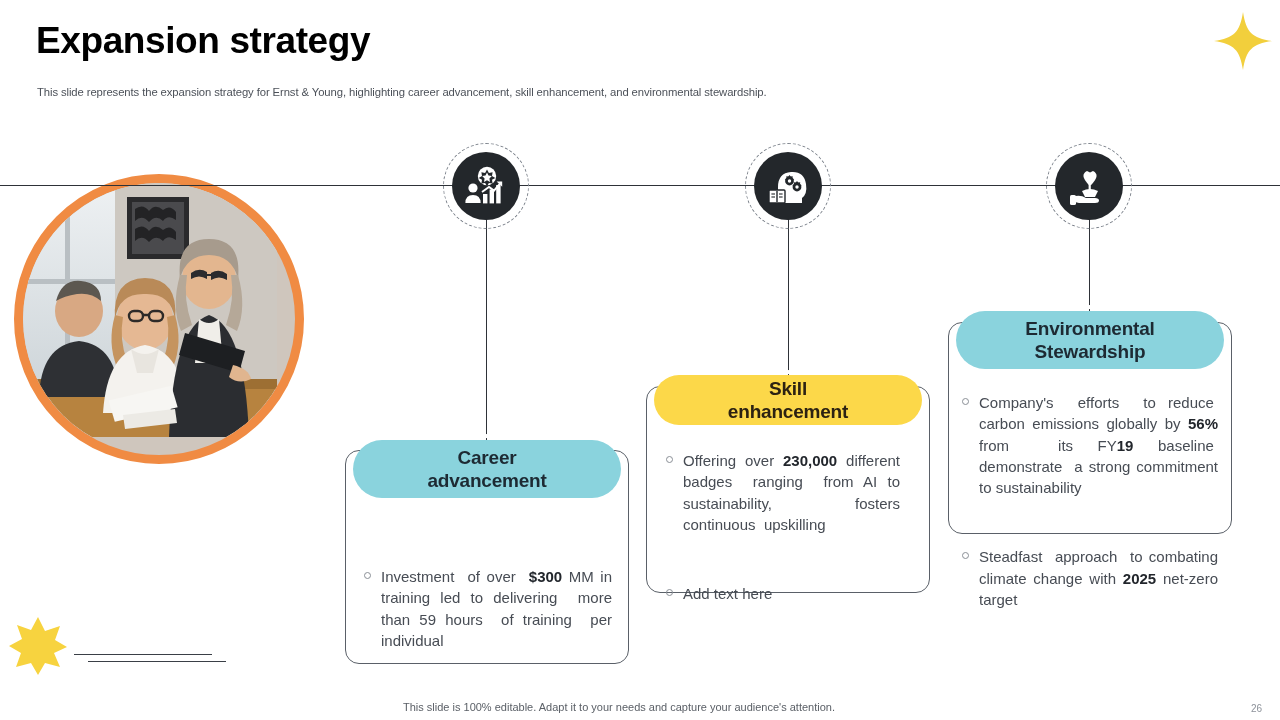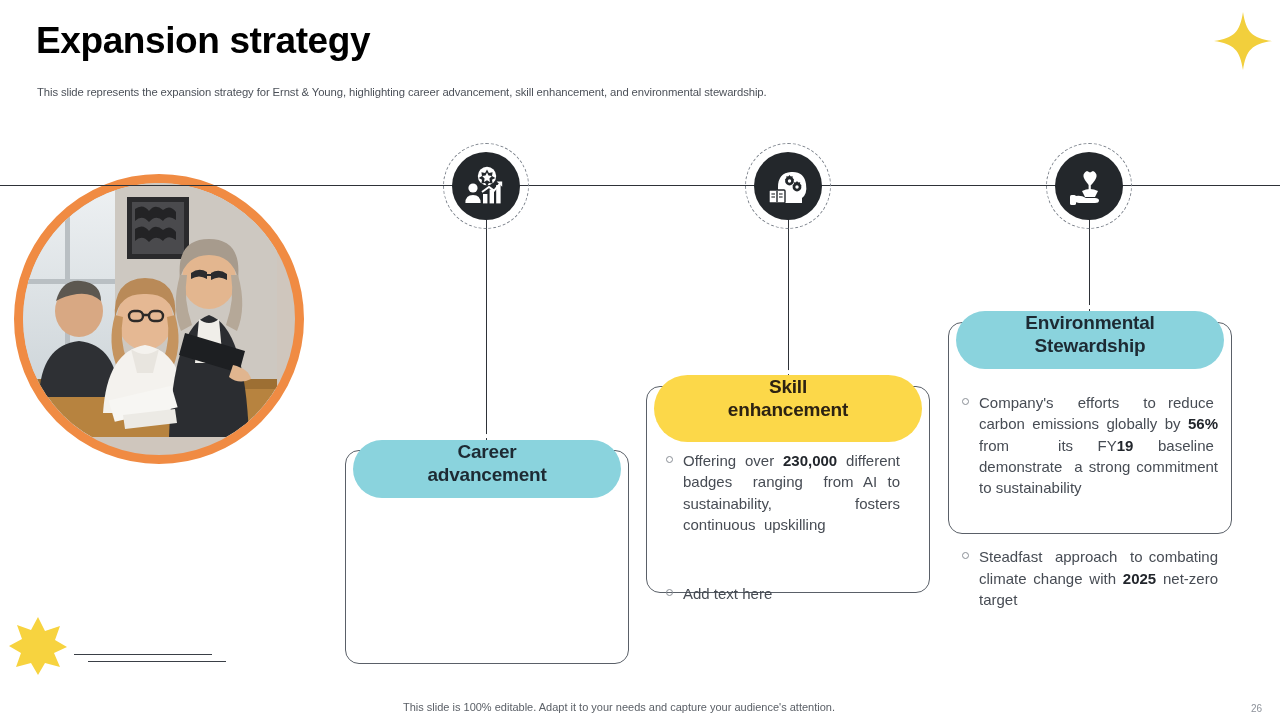--- a/index.html
+++ b/index.html
@@ -146,21 +146,21 @@
     position: absolute;
     background: #ffffff;
     border: 1px solid #5a6068;
     border-radius: 14px;
     box-sizing: border-box;
   }
   .card-pill {
     position: absolute;
     border-radius: 40px;
     display: flex;
-    align-items: flex-start;
+    align-items: center;
     justify-content: center;
     text-align: center;
     font-size: 19px;
     font-weight: bold;
     line-height: 1.22;
     color: #1d2a33;
     letter-spacing: -0.2px;
   }
   .pill-teal  { background: #8ad3dd; }
   .pill-amber { background: #fcd849; color: #2c2212; }
@@ -342,24 +342,28 @@
 </div>
 
 <div class="card" style="left:345px; top:450px; width:284px; height:214px;"></div>
 <div class="card-pill pill-teal" style="left:353px; top:440px; width:268px; height:58px;">
   <span>
     <span>Career</span><br>
     <span>advancement</span>
   </span>
 </div>
 <div class="bullets" style="left:364px; top:518px; width:248px;">
+  <div class="bullet">
+    <span class="bullet-marker"></span>
+    <span class="bullet-text">Investment&nbsp; of over&nbsp; <b>$300</b> MM in training led to delivering&nbsp; more than 59 hours&nbsp; of training&nbsp; per individual</span>
+  </div>
 </div>
 
 <div class="card" style="left:646px; top:386px; width:284px; height:207px;"></div>
-<div class="card-pill pill-amber" style="left:654px; top:375px; width:268px; height:67px;">
+<div class="card-pill pill-amber" style="left:654px; top:375px; width:268px; height:50px;">
   <span>
     <span>Skill</span><br>
     <span>enhancement</span>
   </span>
 </div>
 <div class="bullets" style="left:666px; top:450px; width:234px;">
   <div class="bullet">
     <span class="bullet-marker"></span>
     <span class="bullet-text">Offering&nbsp; over&nbsp; <b>230,000</b>&nbsp; different badges&nbsp; ranging&nbsp; from AI to sustainability, fosters continuous&nbsp; upskilling</span>
   </div>

